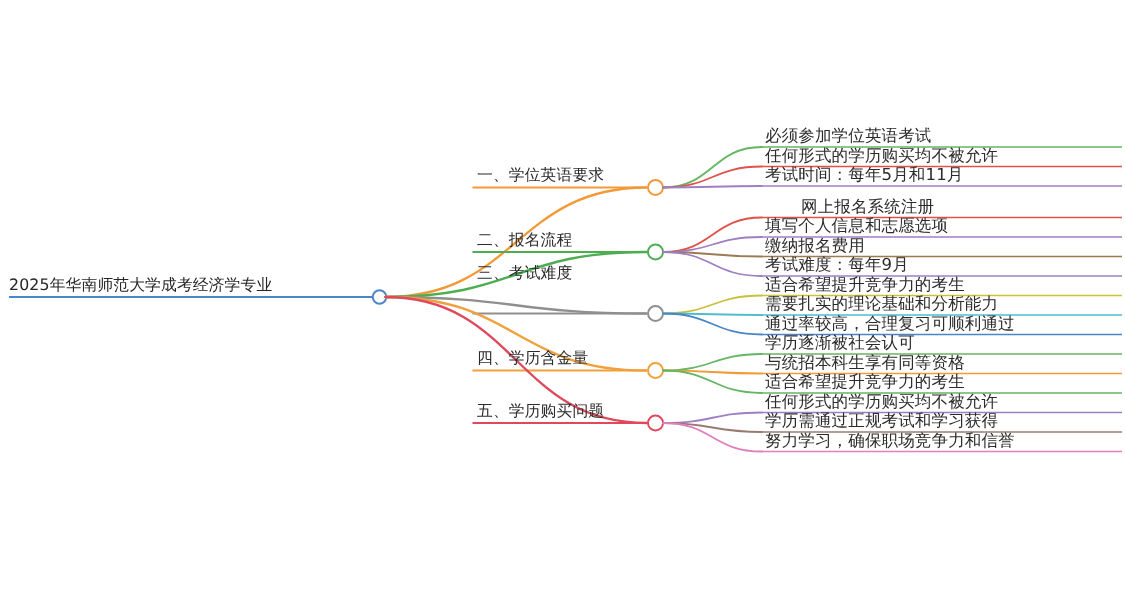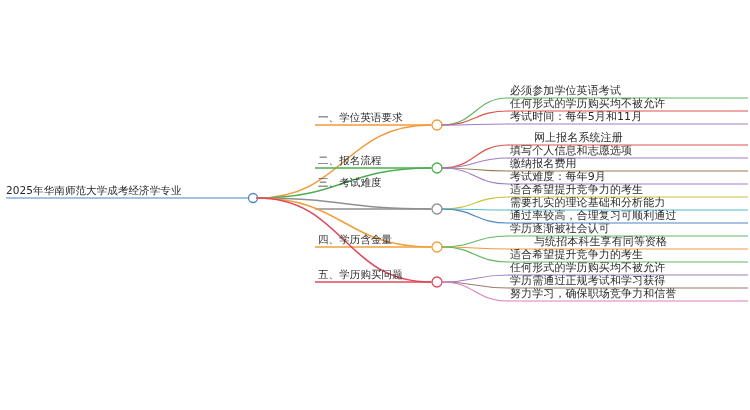--- a/index.html
+++ b/index.html
@@ -232,20 +232,20 @@
       <div class="node-text l2-text" style="left: 534px; top: 70px;">网上报名系统注册</div>
       <div class="node-text l2-text" style="left: 510px; top: 83px;">填写个人信息和志愿选项</div>
       <div class="node-text l2-text" style="left: 510px; top: 96px;">缴纳报名费用</div>
       <div class="node-text l2-text" style="left: 510px; top: 109px;">考试难度：每年9月</div>
       <div class="node-text l1-text" style="left: 318px; top: 115px; font-family: Liberation Mono, monospace;">三、考试难度</div>
       <div class="node-text l2-text" style="left: 510px; top: 122px;">适合希望提升竞争力的考生</div>
       <div class="node-text l2-text" style="left: 510px; top: 135px;">需要扎实的理论基础和分析能力</div>
       <div class="node-text l2-text" style="left: 510px; top: 148px;">通过率较高，合理复习可顺利通过</div>
       <div class="node-text l1-text" style="left: 318px; top: 171px;">四、学历含金量</div>
       <div class="node-text l2-text" style="left: 510px; top: 161px;">学历逐渐被社会认可</div>
-      <div class="node-text l2-text" style="left: 534px; top: 174px;">与统招本科生享有同等资格</div>
+      <div class="node-text l2-text" style="left: 510px; top: 174px;">与统招本科生享有同等资格</div>
       <div class="node-text l2-text" style="left: 510px; top: 187px;">适合希望提升竞争力的考生</div>
       <div class="node-text l1-text" style="left: 318px; top: 206px;">五、学历购买问题</div>
       <div class="node-text l2-text" style="left: 510px; top: 200px;">任何形式的学历购买均不被允许</div>
       <div class="node-text l2-text" style="left: 510px; top: 213px;">学历需通过正规考试和学习获得</div>
       <div class="node-text l2-text" style="left: 510px; top: 226px;">努力学习，确保职场竞争力和信誉</div>
     </div>
 </div>
 
 </body></html>

